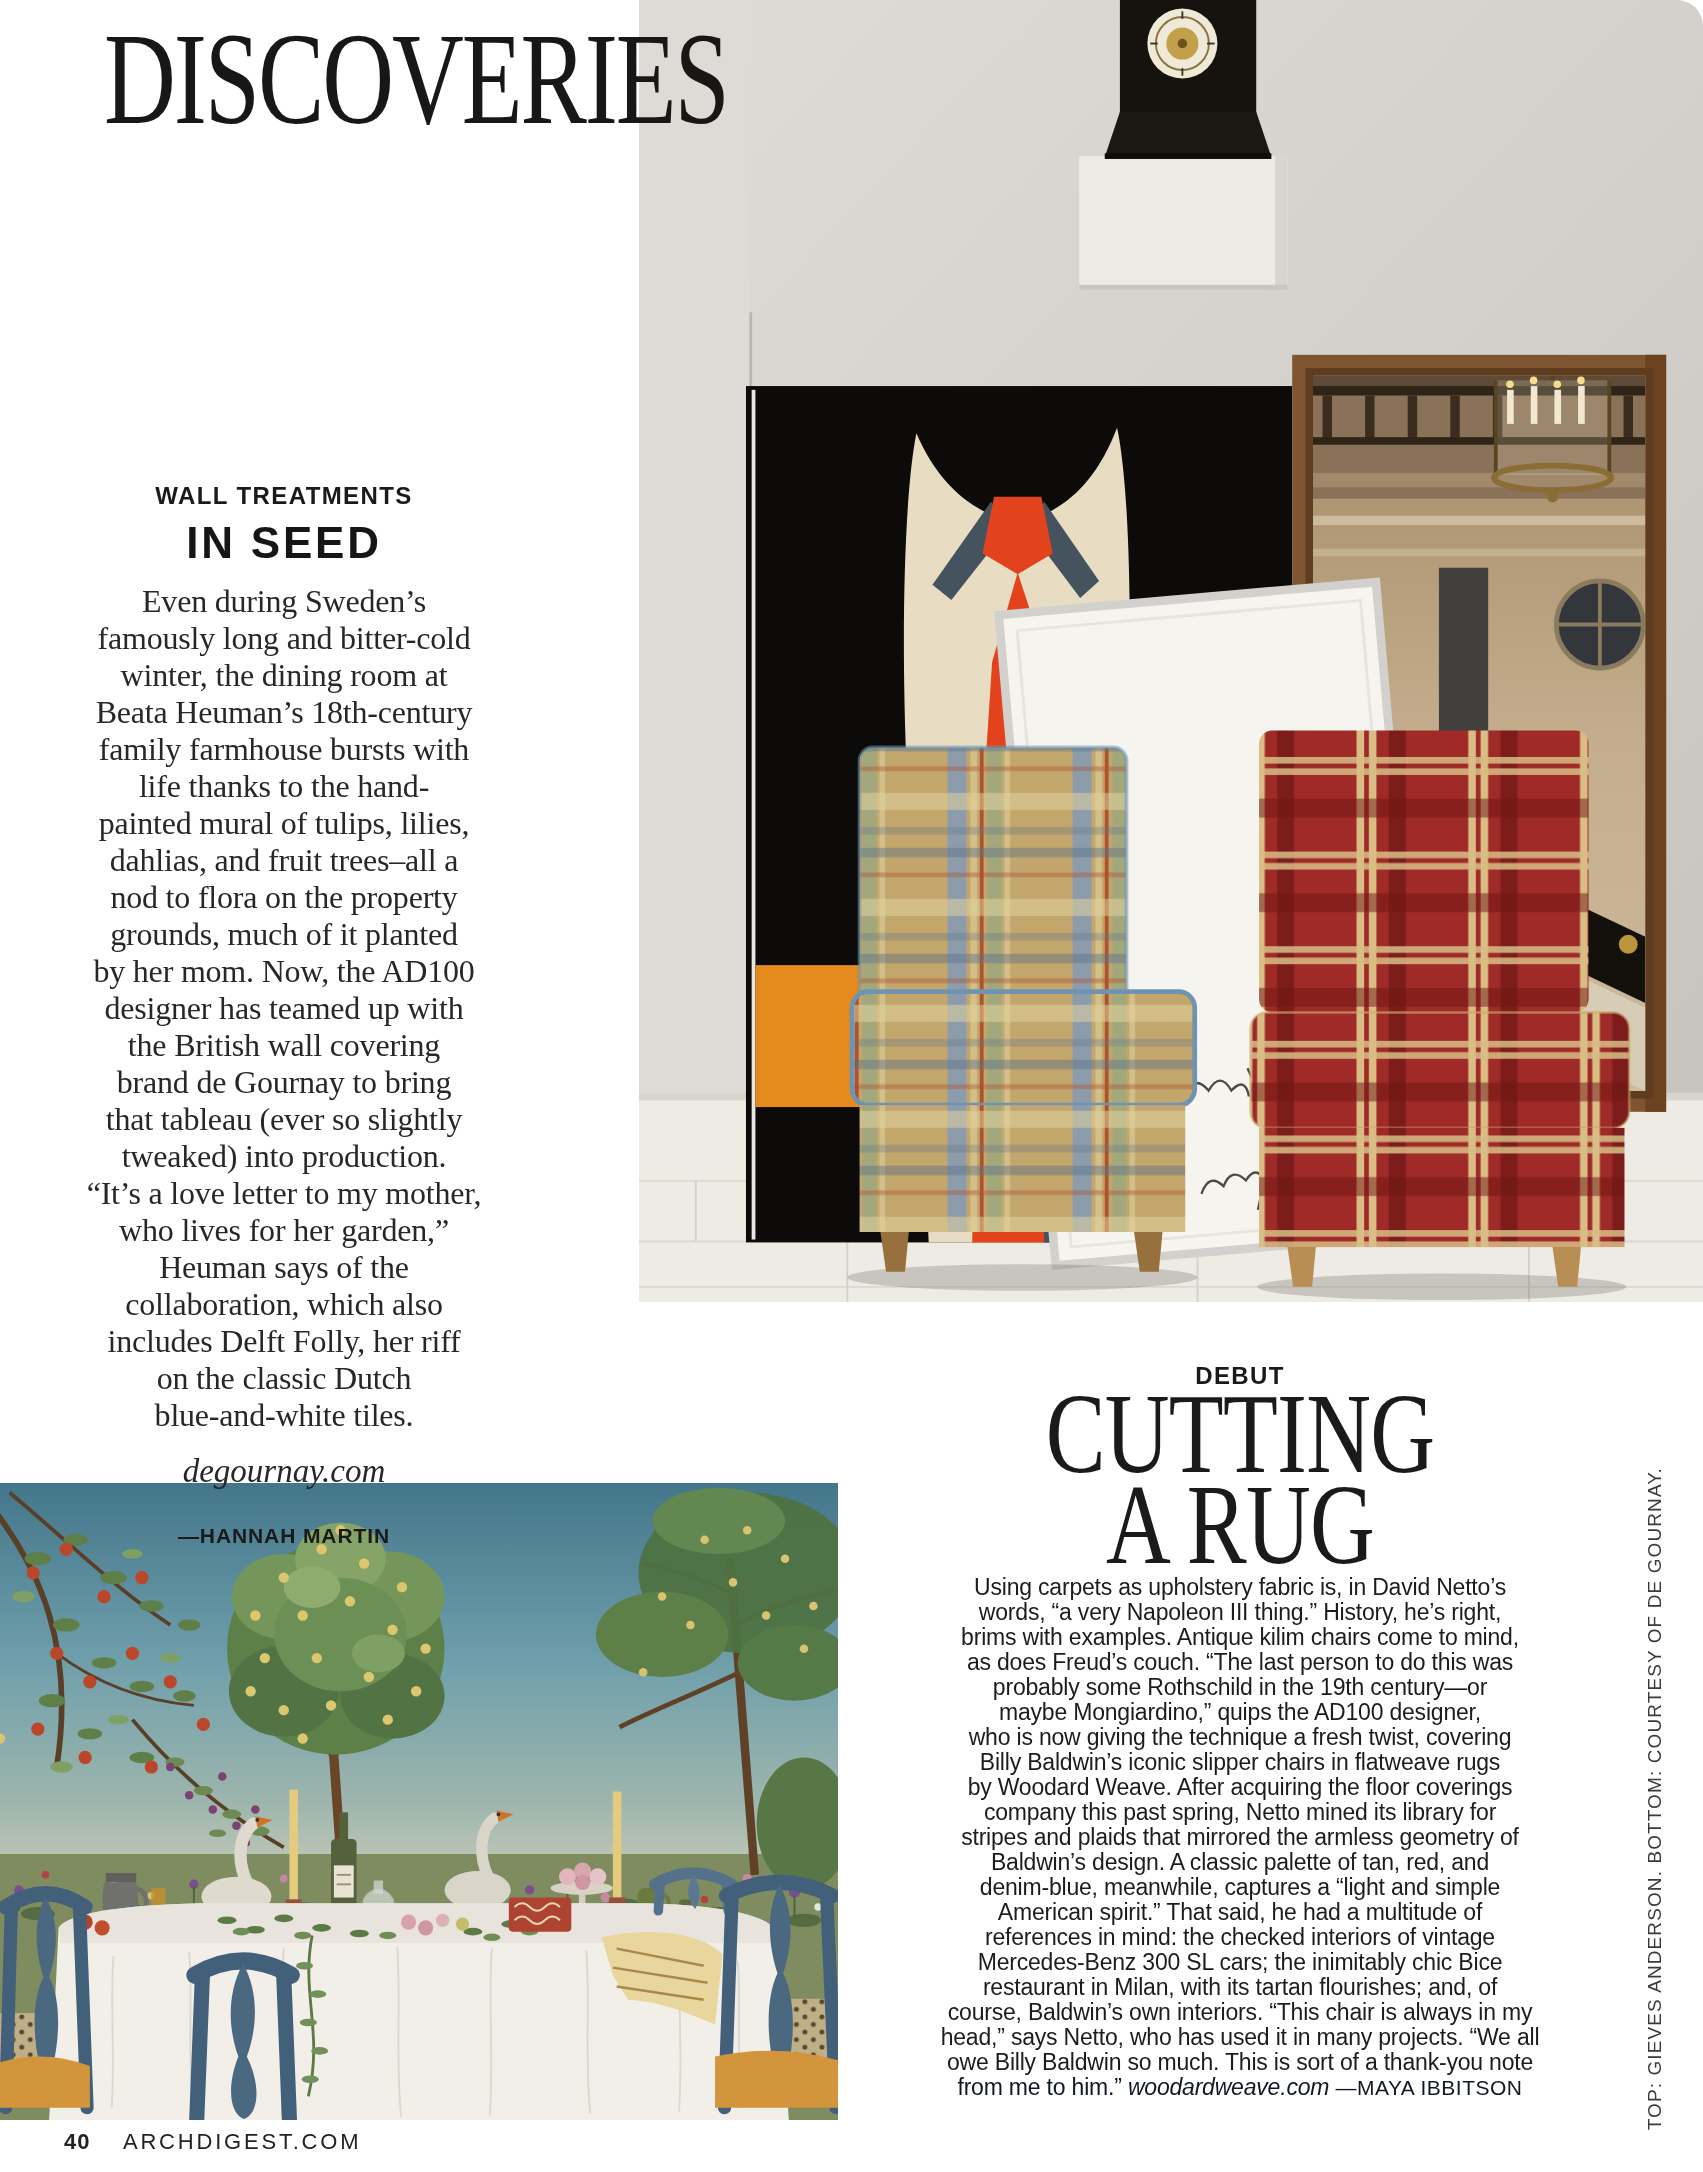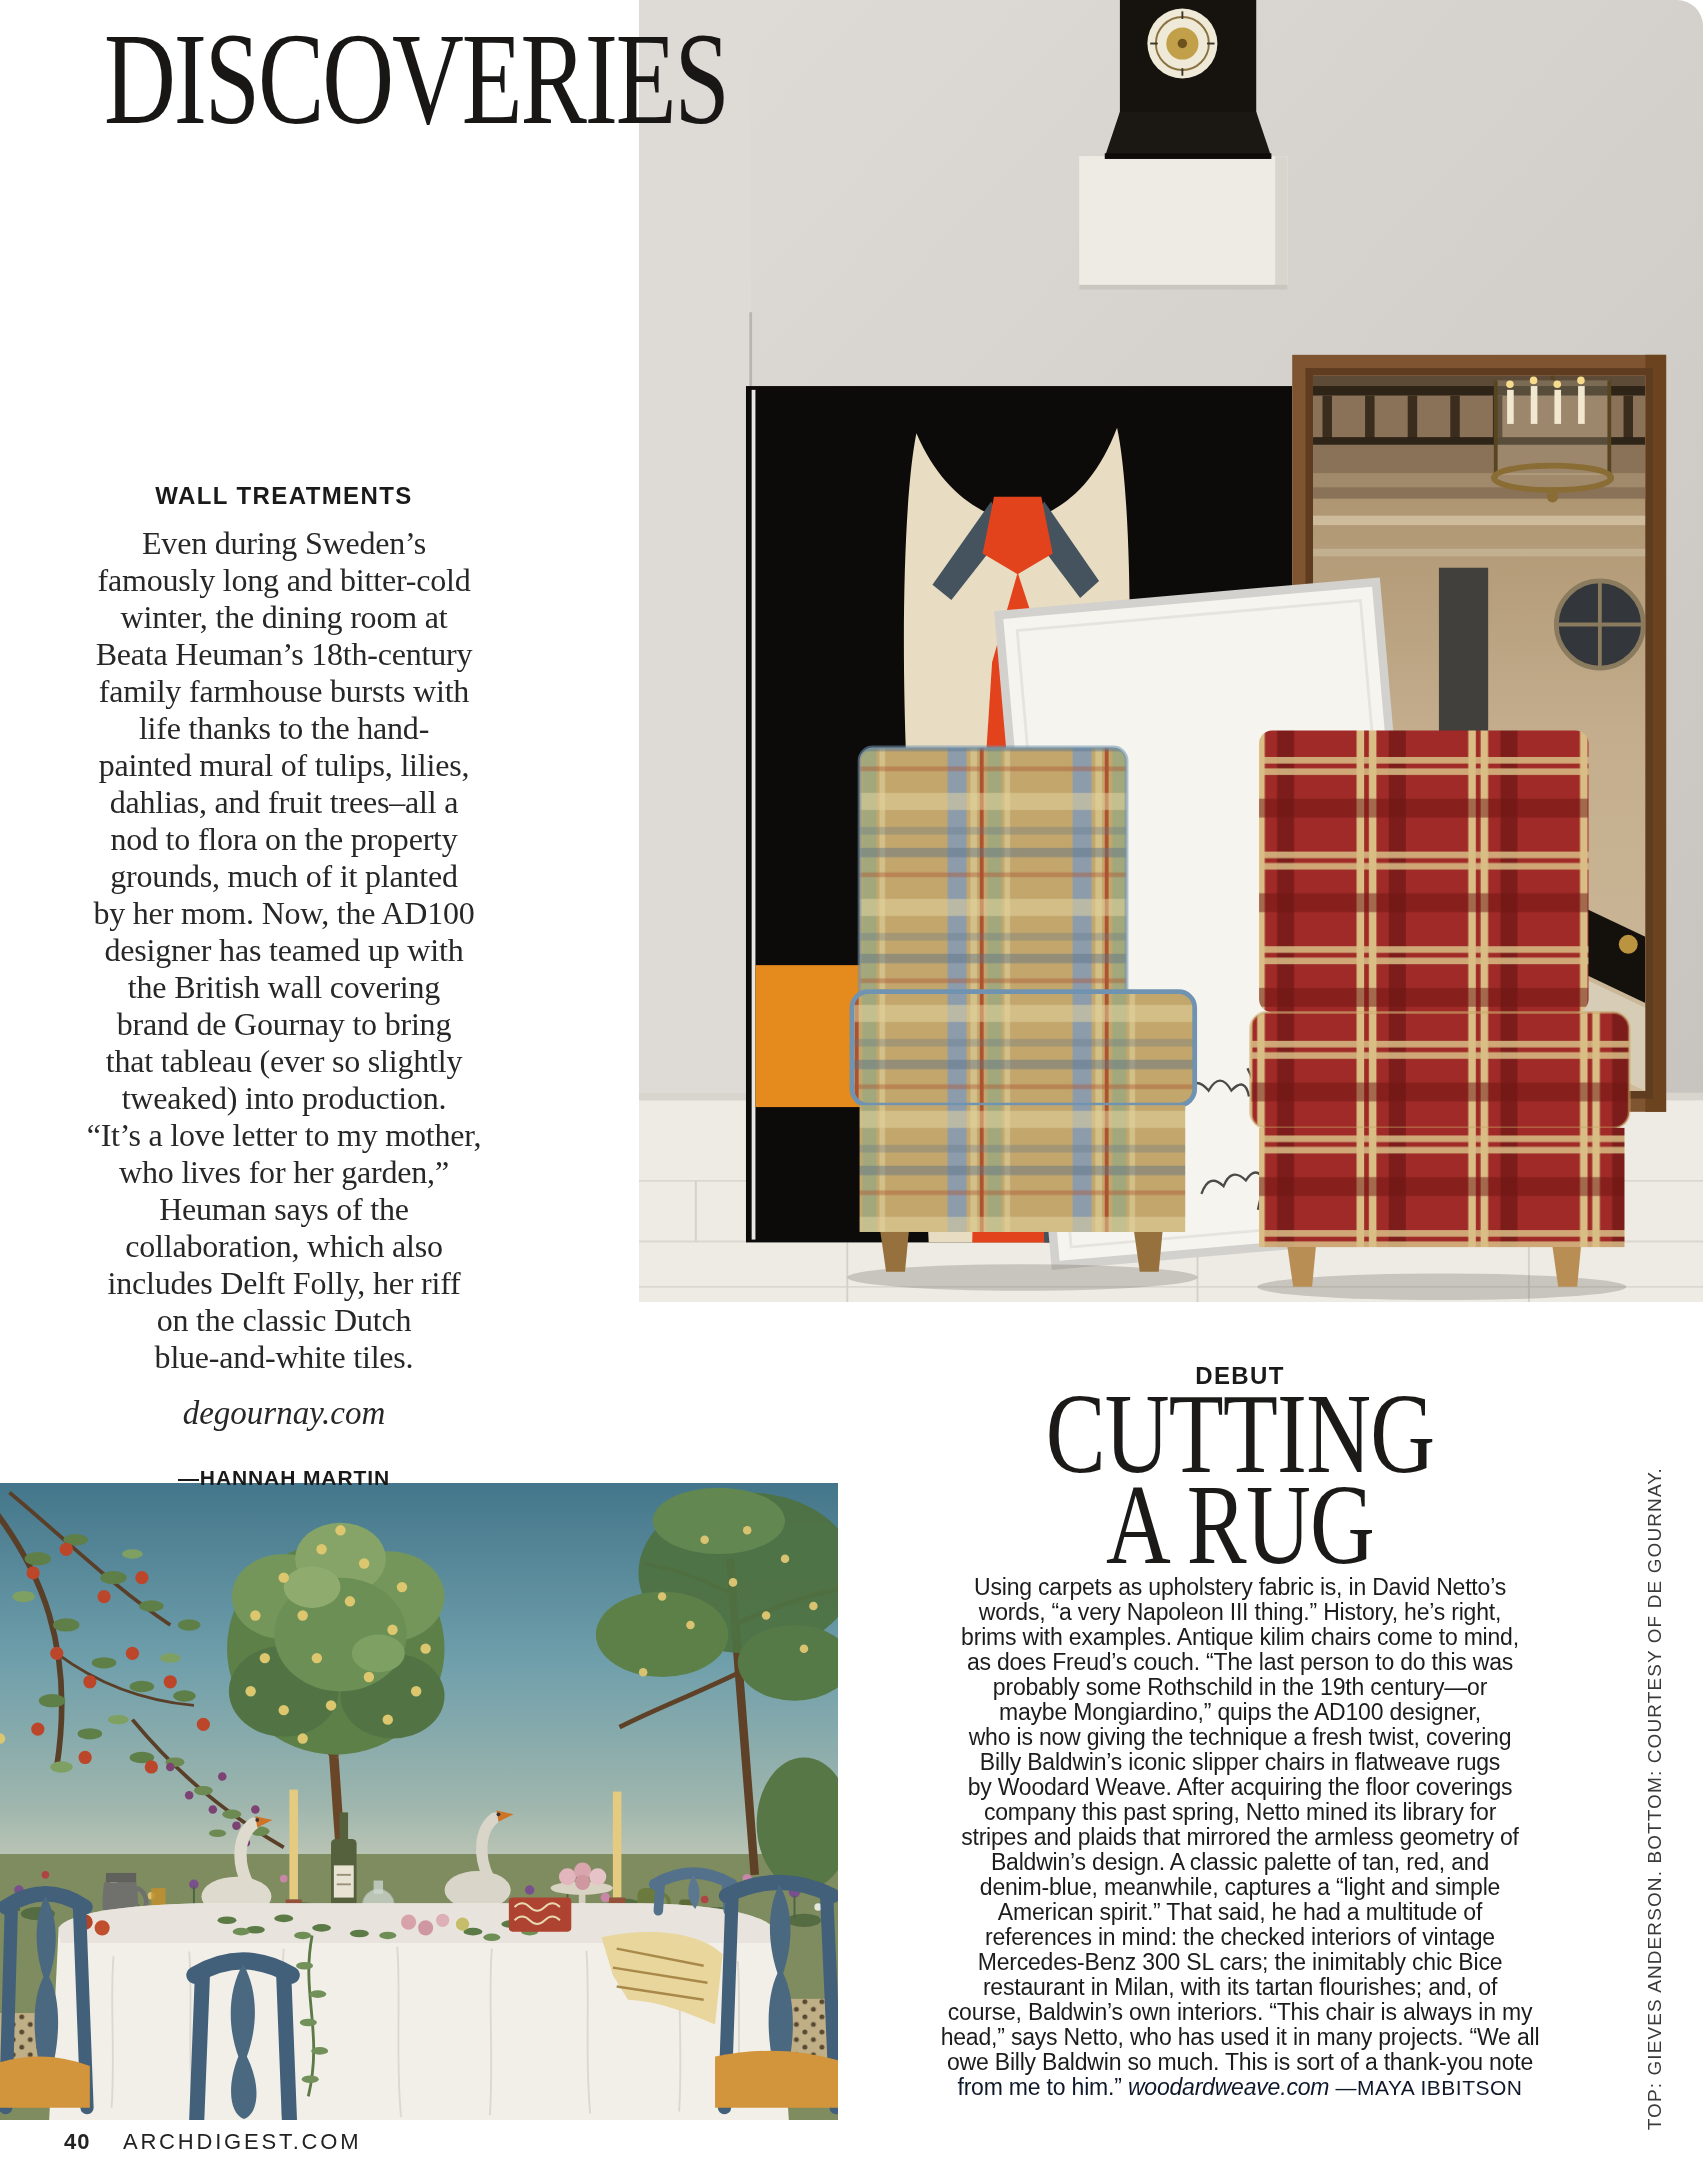--- a/index.html
+++ b/index.html
@@ -565,20 +565,21 @@
         </g>
         <path d="M756 606 Q 824 592 886 610 L 886 660 L 756 660 Z" fill="#d3953c"></path>
       </g>
     </svg>
   </div>
 
   <div class="abs" id="main-title">DISCOVERIES</div>
 
   <div class="abs" id="seed-article">
     <div class="kicker">WALL TREATMENTS</div>
+    <div id="seed-headline">IN SEED</div>
     <div id="seed-body">Even during Sweden’s
 famously long and bitter-cold
 winter, the dining room at
 Beata Heuman’s 18th-century
 family farmhouse bursts with
 life thanks to the hand-
 painted mural of tulips, lilies,
 dahlias, and fruit trees–all a
 nod to flora on the property
 grounds, much of it planted

